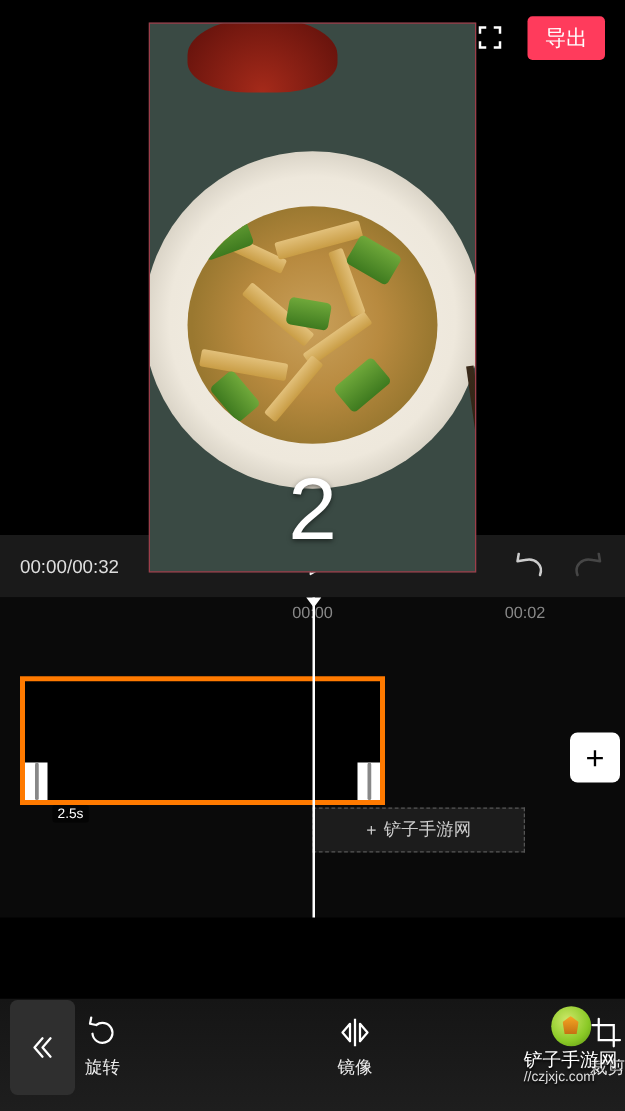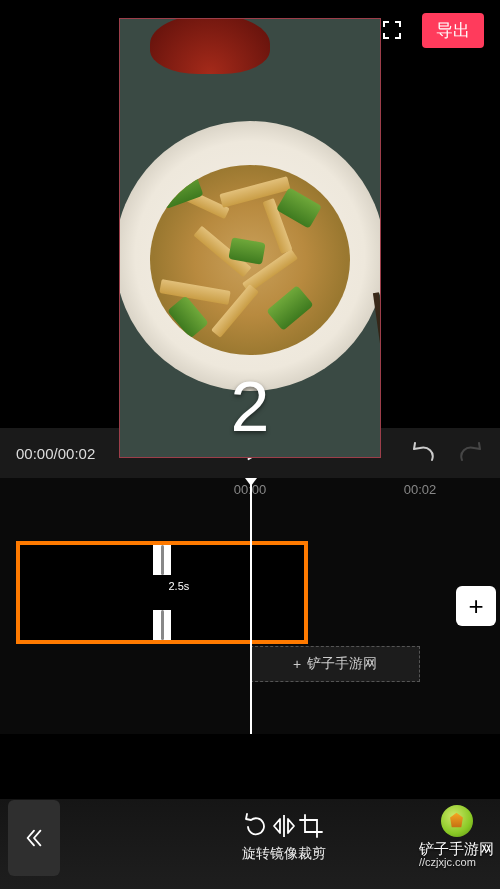--- a/index.html
+++ b/index.html
@@ -133,22 +133,21 @@
     font-size: 12px;
   }
   .mute-icon { display:block; margin: 0 auto 4px; }
   .clip-highlight {
     position: relative;
     border: 4px solid #ff7a00;
     background: #000;
     height: 103px;
     width: 292px;
     display: flex;
-    align-items: center;
-    flex-direction: column;
+    align-items: flex-end;
   }
   .clip-handle {
     width: 18px;
     background: #fff;
     display:flex;
     align-items:center;
     justify-content:center;
   }
   .clip-handle span {
     width:3px; height:30px; background:#888; border-radius:2px;
@@ -216,21 +215,21 @@
     background:#2f2f2f;
     display:flex;
     align-items:center;
     justify-content:center;
     border-radius:6px;
     margin: 0 8px;
   }
   .toolbar-items {
     flex:1;
     display:flex;
-    justify-content:center;
+    justify-content:space-between;
     align-items:center;
   }
   .tool-item {
     display:flex;
     flex-direction:column;
     align-items:center;
     gap:6px;
     color:#eee;
     font-size:14px;
   }
@@ -298,21 +297,21 @@
       <div class="leaf" style="left:20px;top:140px;width:36px;height:24px;transform:rotate(50deg)"></div>
       <div class="leaf" style="left:120px;top:130px;width:40px;height:26px;transform:rotate(-40deg)"></div>
       <div class="leaf" style="left:80px;top:75px;width:34px;height:22px;transform:rotate(10deg)"></div>
     </div>
     <div class="chopsticks"></div>
     <div class="overlay-number">2</div>
   </div>
 </div>
 
 <div class="play-bar">
-  <div class="time-display">00:00/00:02</div>
+  <div class="time-display">00:00/00:32</div>
   <div class="play-btn">
     <svg width="22" height="22" viewBox="0 0 24 24">
         <path d="M7 5v14l12-7z" fill="none" stroke="#eee" stroke-width="1.6" stroke-linejoin="round"></path>
       </svg>
   </div>
   <div class="undo-redo">
     <span>
       <svg width="26" height="22" viewBox="0 0 26 22" fill="none" stroke="#ccc" stroke-width="2">
           <path d="M22 18c3-8-4-14-12-12M10 6l-6 1 1-6" stroke-linecap="round" stroke-linejoin="round"></path>
         </svg>

